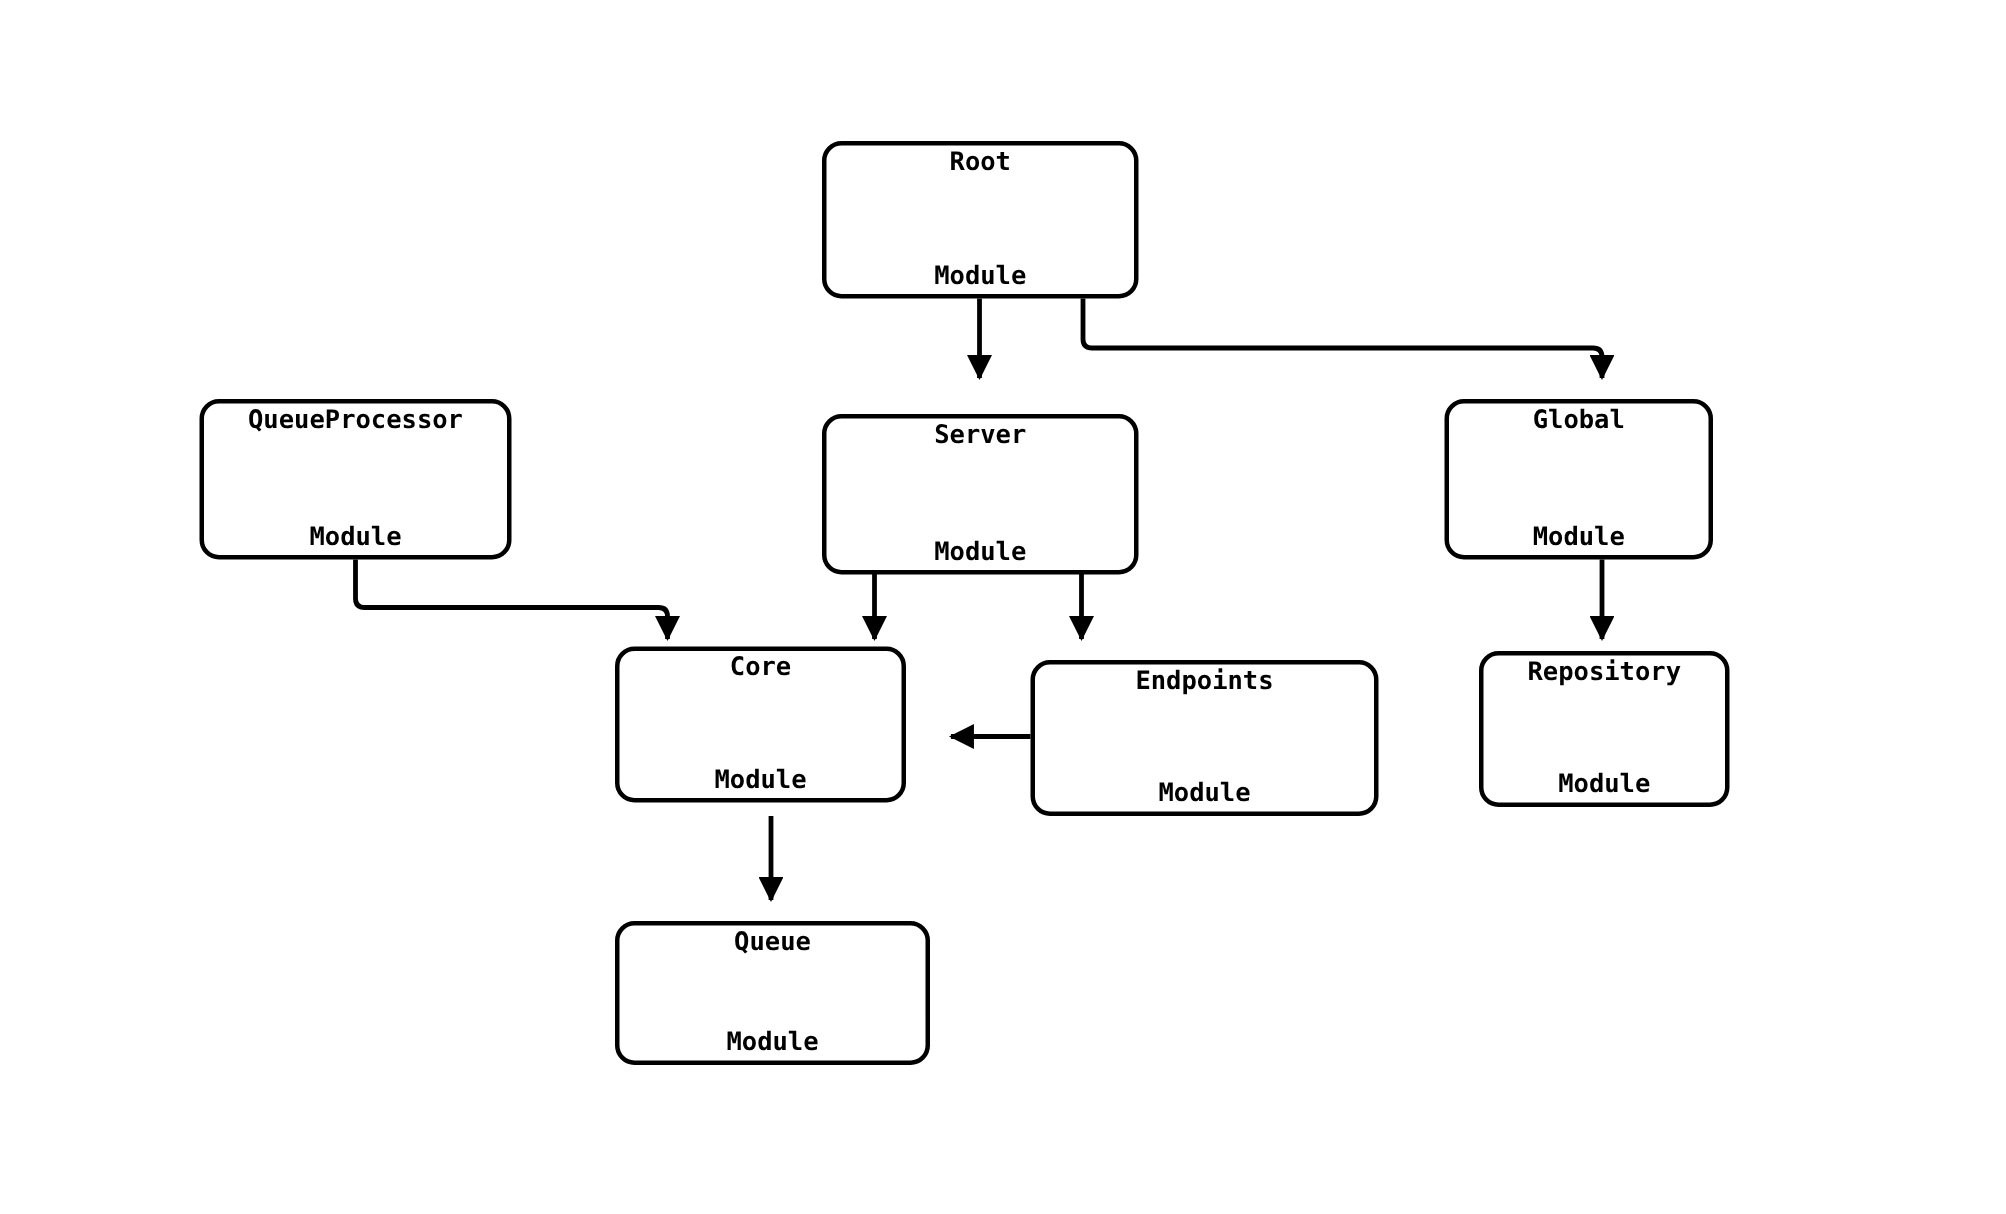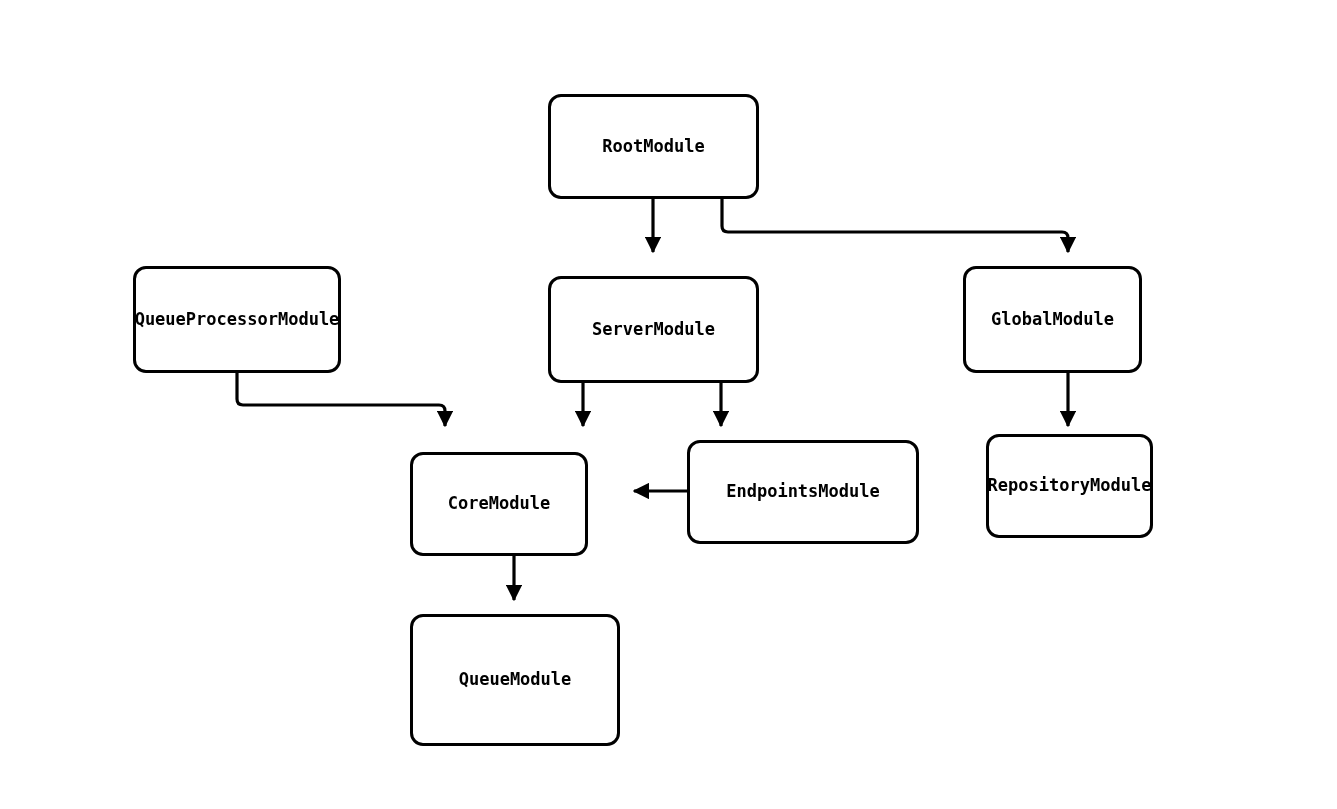--- a/index.html
+++ b/index.html
@@ -24,22 +24,23 @@
     width: 1337px;
     height: 809px;
   }
   .node-box {
     position: absolute;
     box-sizing: border-box;
     border: 3.2px solid #000000;
     border-radius: 13px;
     background: #ffffff;
     display: flex;
+    flex-direction: column;
     align-items: center;
-    justify-content: center;
+    justify-content: space-between;
     line-height: 1.36;
   }
   .node-label {
     font-family: "DejaVu Sans Mono", monospace;
     font-size: 17px;
     font-weight: 700;
     color: #000000;
     text-align: center;
     letter-spacing: 0px;
     white-space: nowrap;
@@ -87,33 +88,33 @@
   <div class="node-box" style="left: 548px; top: 254px; width: 211px; height: 107px; margin-top: 22px;">
     <div class="node-label">Server</div>
     <div class="node-label">Module</div>
   </div>
 
   <div class="node-box" style="left: 963px; top: 266px; width: 179px; height: 107px;">
     <div class="node-label">Global</div>
     <div class="node-label">Module</div>
   </div>
 
-  <div class="node-box" style="left: 410px; top: 452px; width: 178px; height: 104px;">
+  <div class="node-box" style="left: 410px; top: 431px; width: 194px; height: 104px;">
     <div class="node-label">Core</div>
     <div class="node-label">Module</div>
   </div>
 
   <div class="node-box" style="left: 687px; top: 440px; width: 232px; height: 104px;">
     <div class="node-label">Endpoints</div>
     <div class="node-label">Module</div>
   </div>
 
   <div class="node-box" style="left: 963px; top: 434px; width: 167px; height: 104px; margin-left: 23px;">
     <div class="node-label">Repository</div>
     <div class="node-label">Module</div>
   </div>
 
-  <div class="node-box" style="left: 410px; top: 614px; width: 210px; height: 132px;">
+  <div class="node-box" style="left: 410px; top: 614px; width: 210px; height: 96px;">
     <div class="node-label">Queue</div>
     <div class="node-label">Module</div>
   </div>
 
 </div>
 
 </body></html>

